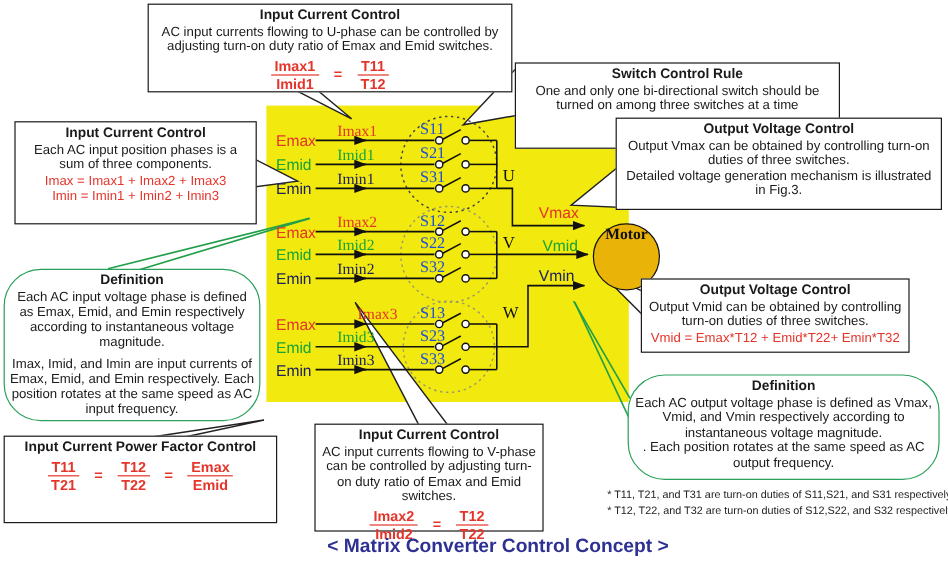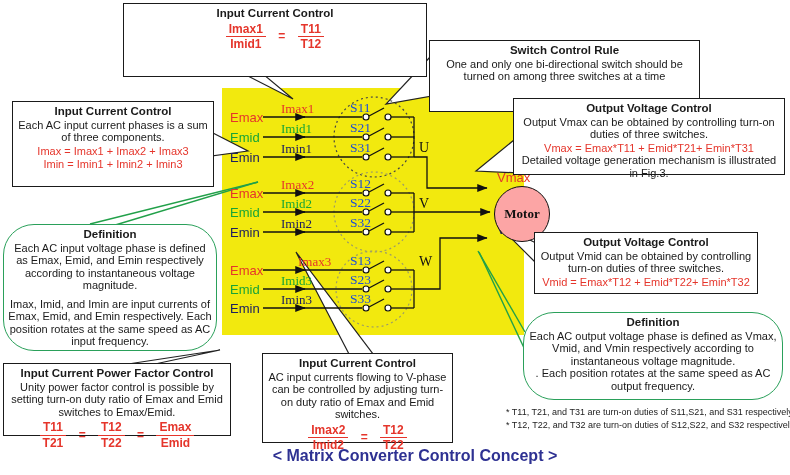--- a/index.html
+++ b/index.html
@@ -9,35 +9,35 @@
   html,body{margin:0;padding:0;}
   body{font-family:"Liberation Sans",sans-serif;background:#fff;}
   .canvas{position:relative;width:790px;height:475px;background:#fff;overflow:hidden;}
   .yellow{position:absolute;left:222px;top:88px;width:302px;height:247px;background:var(--yellow);z-index:0;}
   svg.wires{position:absolute;left:0;top:0;z-index:1;}
   .lbl{position:absolute;z-index:2;white-space:nowrap;line-height:1;}
   .phase{font:13px "Liberation Sans",sans-serif;}
   .cur{font:13px "Liberation Serif",serif;}
   .swl{font:13.5px "Liberation Serif",serif;color:#1d4ed8;}
   .uvw{font:14px "Liberation Serif",serif;color:#111;}
-  .vout{font:13px "Liberation Sans",sans-serif;margin-left:48px;}
+  .vout{font:13px "Liberation Sans",sans-serif;}
   .c-red{color:var(--red);} .c-green{color:var(--green);} .c-navy{color:var(--navy);}
   .box{position:absolute;background:#fff;border:1.6px solid var(--ink);box-sizing:border-box;
        text-align:center;font-size:11px;line-height:12.5px;color:var(--ink);padding:3px 4px;z-index:3;}
   .box .bt{font-weight:bold;font-size:11.5px;margin-bottom:1px;}
   .box.green{border-color:var(--box_green);border-radius:31px;}
   .eqline{color:var(--red);margin-top:1px;}
   .feq{color:var(--red);font-weight:bold;font-size:12px;margin-top:3px;}
   .frac{display:inline-block;vertical-align:middle;text-align:center;}
   .frac .num{display:block;border-bottom:1.4px solid currentColor;padding:0 3px 1px;}
   .frac .den{display:block;padding:1px 3px 0;}
   .feq .eq{display:inline-block;vertical-align:middle;margin:0 9px;}
   .p2{margin-top:6px;}
   .motor{position:absolute;left:494px;top:186px;width:54px;height:54px;border-radius:50%;
-         background:#fca5a5;border:1.5px solid #111;z-index:2;display:flex;align-items:center;justify-content:center;
+         background:#eab308;border:1.5px solid #111;z-index:2;display:flex;justify-content:center;
          font:bold 13px "Liberation Serif",serif;color:#111;}
   .fnote{position:absolute;left:506px;font-size:9px;line-height:12px;color:#222;z-index:3;white-space:nowrap;}
   .maintitle{position:absolute;left:150px;top:447px;width:530px;text-align:center;
              font:bold 16px "Liberation Sans",sans-serif;color:var(--title_blue);z-index:3;}
 </style>
 </head>
 <body>
 
 <div class="canvas">
 
@@ -175,43 +175,43 @@
 
   <span class="lbl vout c-red" style="left:449px;top:170px">Vmax</span>
   <span class="lbl vout c-green" style="left:452px;top:197px">Vmid</span>
   <span class="lbl vout c-navy" style="left:449px;top:222px">Vmin</span>
   <div class="motor">
       <span>Motor</span>
     </div>
 
   <div class="box" style="left:123px;top:3px;width:304px;height:74px">
     <div class="bt">Input Current Control</div>
+    <div>AC input currents flowing to U-phase can be controlled by adjusting turn-on duty ratio of Emax and Emid switches.</div>
     <div class="feq">
       <span class="frac"><span class="num">Imax1</span><span class="den">Imid1</span></span>
       <span class="eq">=</span>
       <span class="frac"><span class="num">T11</span><span class="den">T12</span></span>
     </div>
   </div>
 
-  <div class="box" style="left:429px;top:40px;width:271px;height:72px">
+  <div class="box" style="left:429px;top:52px;width:271px;height:72px">
     <div class="bt">Switch Control Rule</div>
     <div>One and only one bi-directional switch should be turned on among three switches at a time</div>
   </div>
 
   <div class="box" style="left:12px;top:101px;width:202px;height:86px">
     <div class="bt">Input Current Control</div>
-    <div>Each AC input current phases is a sum of three components.</div>
+    <div>Each AC input position phases is a sum of three components.</div>
     <div class="eqline">Imax = Imax1 + Imax2 + Imax3</div>
     <div class="eqline">Imin  = Imin1 + Imin2 + Imin3</div>
   </div>
 
   <div class="box" style="left:513px;top:98px;width:272px;height:77px">
     <div class="bt">Output Voltage Control</div>
     <div>Output Vmax can be obtained by controlling turn-on duties of three switches.</div>
-    <div class="eqline">Vmax = Emax*T11 + Emid*T21+ Emin*T31</div>
     <div>Detailed voltage generation mechanism is illustrated in Fig.3.</div>
   </div>
 
   <div class="box green" style="left:3px;top:224px;width:214px;height:127px">
     <div class="bt">Definition</div>
     <div>Each AC input voltage phase is  defined as Emax, Emid, and Emin respectively according to instantaneous voltage magnitude.</div>
     <div class="p2">Imax, Imid, and Imin are input currents of Emax, Emid, and Emin respectively. Each position rotates at the same speed as AC input frequency.</div>
   </div>
 
   <div class="box" style="left:534px;top:232px;width:224px;height:62px">
@@ -221,21 +221,20 @@
   </div>
 
   <div class="box green" style="left:523px;top:312px;width:260px;height:88px">
     <div class="bt">Definition</div>
     <div>Each AC output voltage phase is  defined as Vmax, Vmid, and Vmin respectively according to instantaneous voltage magnitude.</div>
     <div>.  Each position rotates at the same speed as AC output frequency.</div>
   </div>
 
   <div class="box" style="left:3px;top:363px;width:228px;height:73px">
     <div class="bt">Input Current Power Factor Control</div>
-    <div>Unity power factor control is possible by setting turn-on duty ratio of Emax and Emid switches to Emax/Emid.</div>
     <div class="feq">
       <span class="frac"><span class="num">T11</span><span class="den">T21</span></span>
       <span class="eq">=</span>
       <span class="frac"><span class="num">T12</span><span class="den">T22</span></span>
       <span class="eq">=</span>
       <span class="frac"><span class="num">Emax</span><span class="den">Emid</span></span>
     </div>
   </div>
 
   <div class="box" style="left:262px;top:353px;width:191px;height:90px">

